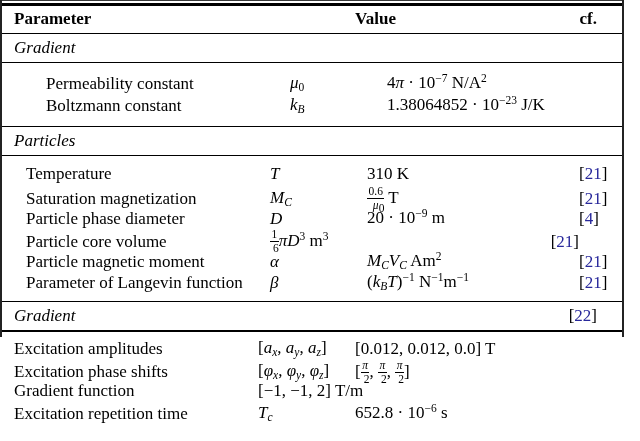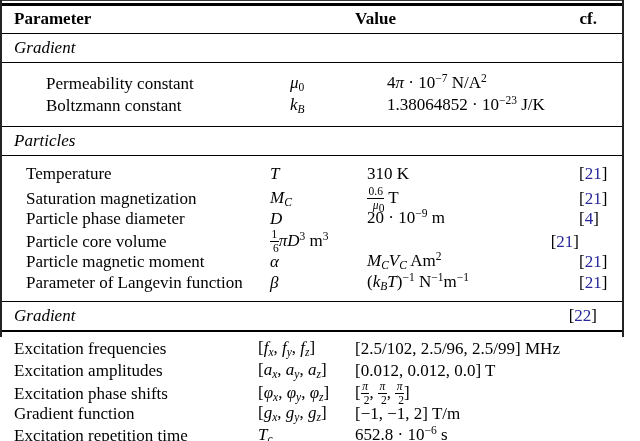--- a/index.html
+++ b/index.html
@@ -132,40 +132,33 @@
       <div class="rule"></div>
       <div class="grid section-row">
         <div class="cell">Gradient</div>
         <div class="cell"></div>
         <div class="cell"></div>
         <div class="cell cf" style="font-style: normal;">[<span class="cite-num" style="color: rgb(40, 40, 155);">22</span>]</div>
       </div>
       <div class="rule"></div>
       <div class="rows s2">
         <div class="grid row">
-          <div class="cell">Excitation frequencies</div>
-          <div class="cell">[<i>f</i><span class="sub"><i>x</i></span>, <i>f</i><span class="sub"><i>y</i></span>, <i>f</i><span class="sub"><i>z</i></span>]</div>
-          <div class="cell">[2.5/102, 2.5/96, 2.5/99] MHz</div>
-          <div class="cell cf"></div>
-        </div>
-        <div class="grid row">
           <div class="cell">Excitation amplitudes</div>
           <div class="cell">[<i>a</i><span class="sub"><i>x</i></span>, <i>a</i><span class="sub"><i>y</i></span>, <i>a</i><span class="sub"><i>z</i></span>]</div>
           <div class="cell">[0.012, 0.012, 0.0] T</div>
           <div class="cell cf"></div>
         </div>
         <div class="grid row">
           <div class="cell">Excitation phase shifts</div>
           <div class="cell">[<i>φ</i><span class="sub"><i>x</i></span>, <i>φ</i><span class="sub"><i>y</i></span>, <i>φ</i><span class="sub"><i>z</i></span>]</div>
           <div class="cell">[<span class="frac"><span class="num"><i>π</i></span><span class="den">2</span></span>, <span class="frac"><span class="num"><i>π</i></span><span class="den">2</span></span>, <span class="frac"><span class="num"><i>π</i></span><span class="den">2</span></span>]</div>
           <div class="cell cf"></div>
         </div>
         <div class="grid row">
           <div class="cell">Gradient function</div>
-          <div class="cell">[<i>g</i><span class="sub"><i>x</i></span>, <i>g</i><span class="sub"><i>y</i></span>, <i>g</i><span class="sub"><i>z</i></span>]</div>
           <div class="cell">[−1, −1, 2] T/m</div>
           <div class="cell cf"></div>
         </div>
         <div class="grid row">
           <div class="cell">Excitation repetition time</div>
           <div class="cell"><i>T</i><span class="sub"><i>c</i></span></div>
           <div class="cell">652.8 · 10<span class="sup">−6</span> s</div>
           <div class="cell cf"></div>
         </div>
       </div>

